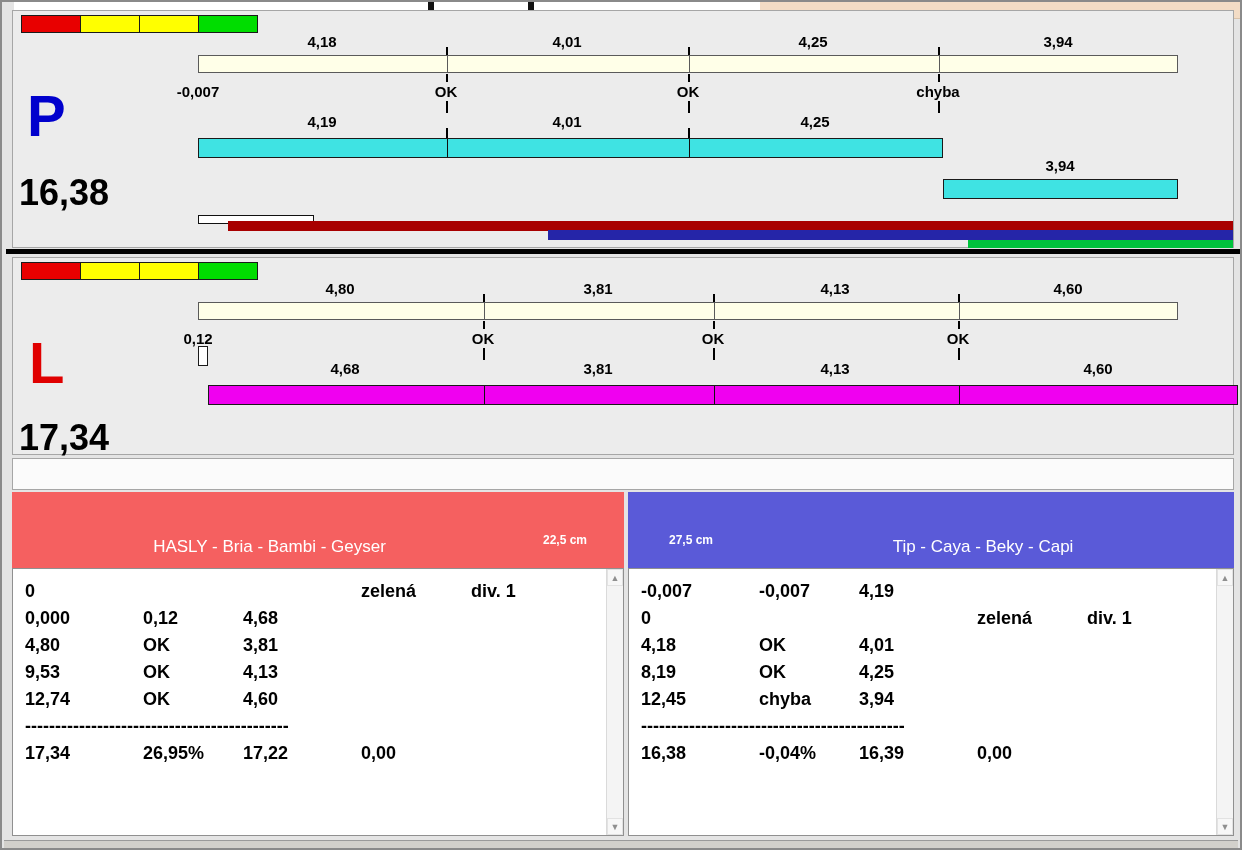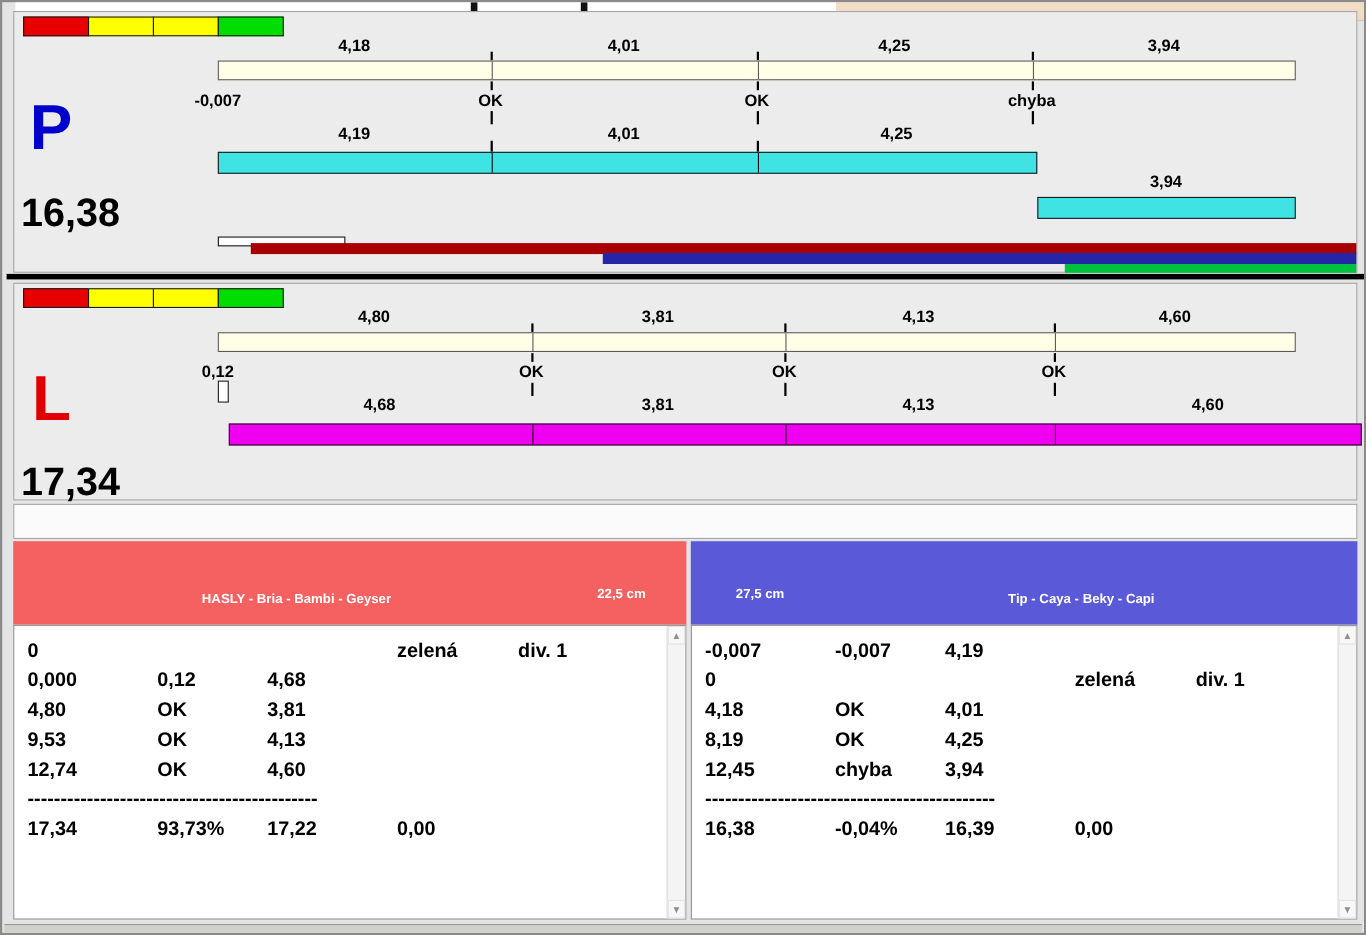--- a/index.html
+++ b/index.html
@@ -18,21 +18,21 @@
   .resultbar { position:absolute; height:20px; border:1px solid #1a1a1a; }
   .resultbar .seg-div { background:#101010; }
   .cyan { background:#3FE3E3; }
   .magenta { background:#F000F0; }
   .lane-letter { position:absolute; font-weight:bold; font-size:58px; line-height:1; }
   .total { position:absolute; font-weight:bold; font-size:36px; line-height:1; color:#000; }
   .thinbar { position:absolute; }
   .divider { position:absolute; background:#000; }
   .header { position:absolute; }
   .title { position:absolute; font-weight:bold; font-size:23px; color:#000; text-align:center; white-space:nowrap; }
-  .subtitle { position:absolute; font-weight:bold; font-size:12px; color:#FFF; text-align:center; white-space:nowrap; }
+  .subtitle { position:absolute; font-weight:normal; font-size:17px; color:#FFF; text-align:center; white-space:nowrap; }
   .height-label { position:absolute; font-weight:bold; font-size:12px; color:#FFF; text-align:center; white-space:nowrap; }
   .datebox { position:absolute; background:#FFF; border:1px solid #707070; font-size:21px;
              color:#000; text-align:center; line-height:28px; z-index:5; }
   .body-area { position:absolute; background:#FFF; border:1px solid #909090; overflow:hidden; }
   .rows { padding:12px 0 0 12px; }
   .trow { display:grid; grid-template-columns:118px 100px 118px 110px auto;
           height:27px; font-weight:bold; font-size:18px; color:#000; }
   .trow span { white-space:nowrap; }
   .scrollbar { position:absolute; top:0; right:0; width:17px; height:100%;
                background:#F4F4F4; border-left:1px solid #DADADA; }
@@ -216,21 +216,21 @@
       </div>
       <div class="trow">
         <span>--------------------------------------------</span>
           <span></span>
           <span></span>
           <span></span>
           <span></span>
       </div>
       <div class="trow">
         <span>17,34</span>
-          <span>93,73%</span>
+          <span>26,95%</span>
           <span>17,22</span>
           <span>0,00</span>
           <span></span>
       </div>
     </div>
     <div class="scrollbar">
       <div class="scroll-btn" style="top:0;">▲</div>
       <div class="scroll-btn" style="bottom:0;">▼</div>
     </div>
   </div>

